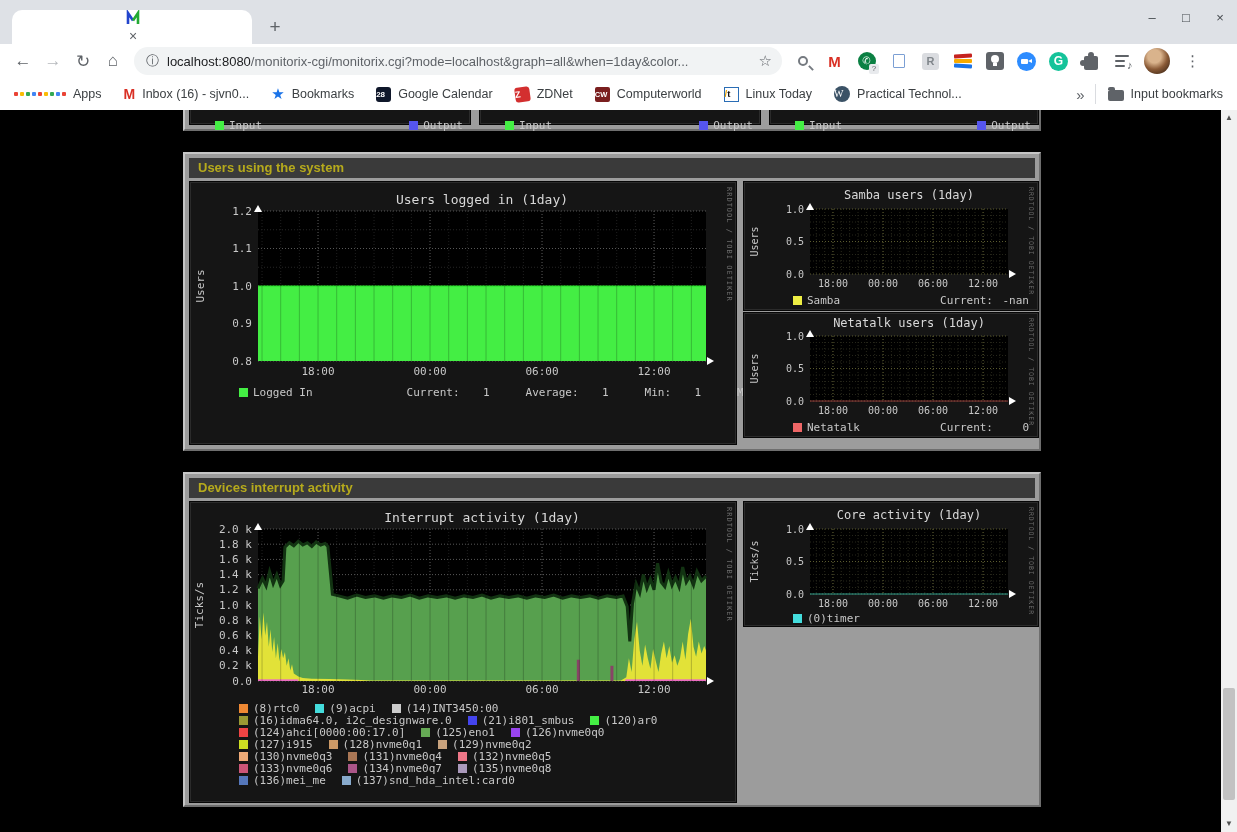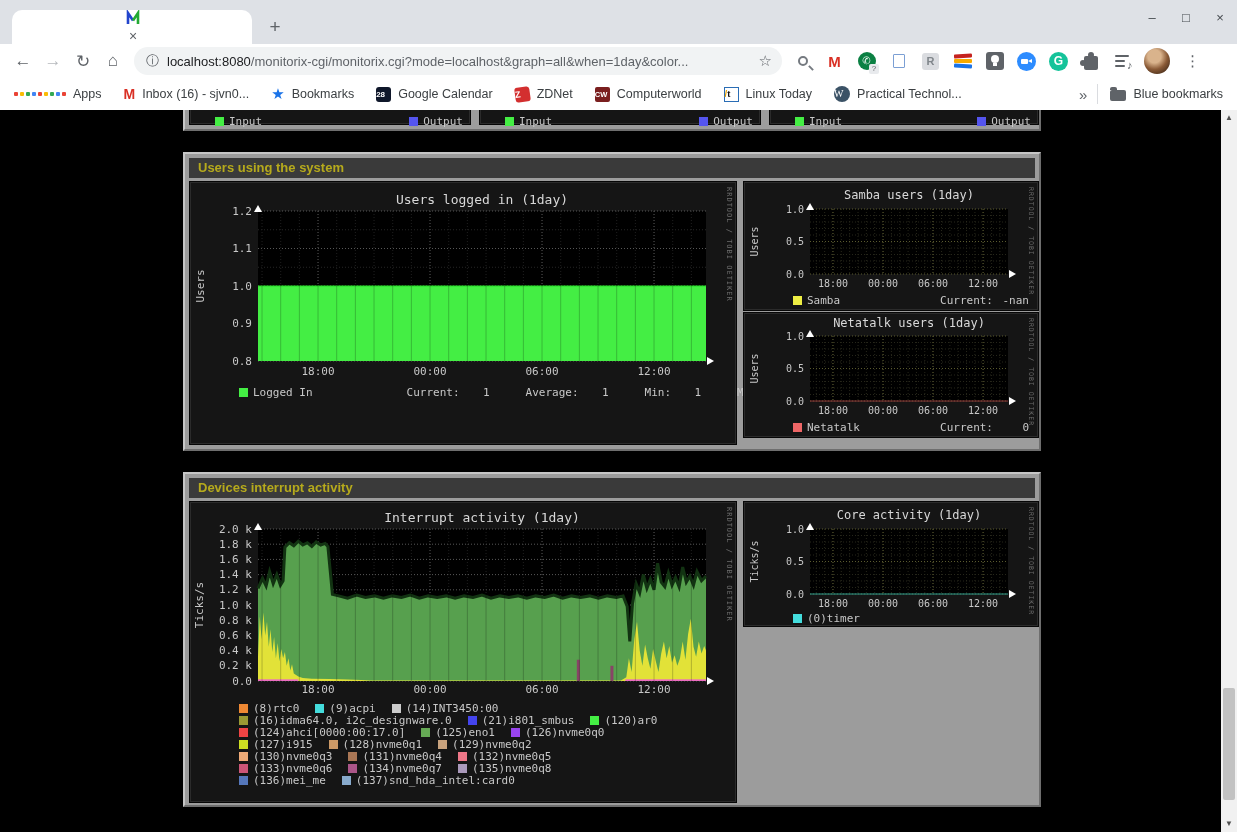--- a/index.html
+++ b/index.html
@@ -102,21 +102,21 @@
   .credit.sm{font-size:6.5px;}
   .legend{position:absolute;left:12px;right:8px;color:#c8c8c8;font:11px "DejaVu Sans Mono",monospace;margin-left:36px;}
   .lrow{line-height:12px;white-space:nowrap;}
   .lrow.spread{display:flex;justify-content:space-between;}
   .litem{margin-right:16px;}
   .sq{display:inline-block;width:9px;height:9px;margin-right:5px;vertical-align:-1px;}
   .stats{margin-left:42px;}
   .stat{margin-left:36px;}
   .stat .v{display:inline-block;width:30px;text-align:right;}
   .statr .v{display:inline-block;width:36px;text-align:right;}
-  .strip-legend{position:absolute;left:0;right:0;top:0;height:22px;display:flex;align-items:center;
+  .strip-legend{position:absolute;left:0;right:0;top:0;height:22px;display:flex;align-items:flex-end;
     color:#c8c8c8;font:11px "DejaVu Sans Mono",monospace;}
   .strip-legend .in{margin-left:24px;}
   .strip-legend .out{position:absolute;right:6px;}
   
   .sbar{position:absolute;right:0;top:110px;width:16px;height:722px;background:#f1f1f1;}
   .sbar .arr{position:absolute;left:0;width:16px;height:16px;color:#505050;font-size:8px;
     text-align:center;line-height:16px;}
   .sbar .arr.dn{bottom:0;}
   .sthumb{position:absolute;left:2px;top:578px;width:12px;height:112px;background:#c2c2c2;border-radius:2px;}
   svg text{font-family:"DejaVu Sans Mono",monospace;}
@@ -239,21 +239,21 @@
   <span class="bmitem">
     <span class="ic wpic">W</span>
     <span>Practical Technol...</span>
   </span>
   <span class="chev">»</span>
   <span class="vdiv"></span>
   <span class="bmitem" style="margin-right:14px">
     <span class="ic">
         <span class="folder"></span>
       </span>
-    <span>Blue bookmarks</span>
+    <span>Input bookmarks</span>
   </span>
 </div>
 
 <div class="content">
 
   <div class="section" style="left:183px;top:0;width:858px;height:21px;border-top:none">
     <div class="gpanel" style="left:5px;top:0;width:280px;height:14px;border-top:none">
       <div class="strip-legend">
           <span class="in"><span class="sq in-sq" style="background: rgb(68, 238, 68);"></span><span>Input</span></span>
           <span class="out"><span class="sq out-sq" style="background: rgb(85, 85, 238);"></span><span>Output</span></span>

